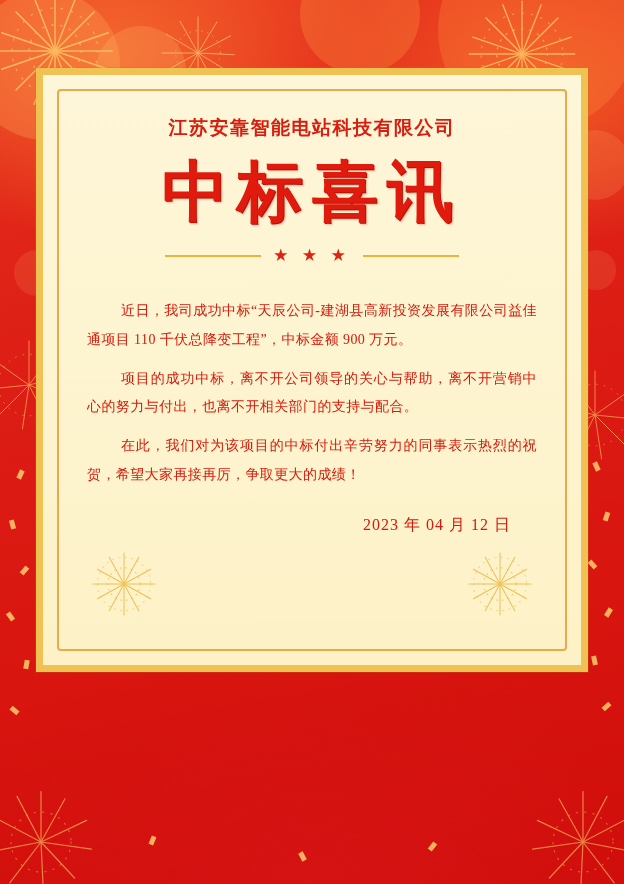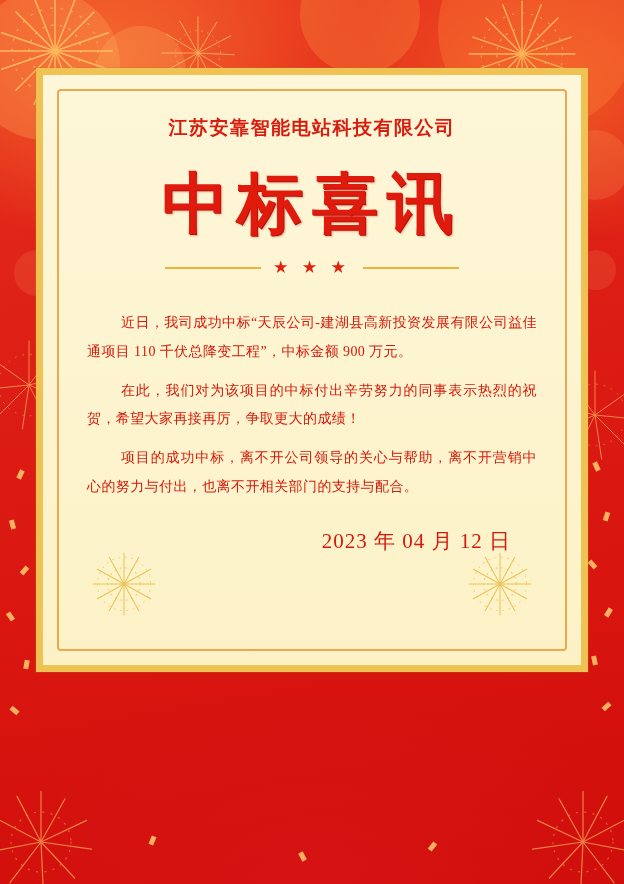--- a/index.html
+++ b/index.html
@@ -92,21 +92,21 @@
     text-align: center;
     color: #d81c0e;
     font-size: 19px;
     font-weight: bold;
     letter-spacing: 1.5px;
     font-family: "Liberation Serif", "DejaVu Serif", serif;
   }
 
   .headline {
     text-align: center;
-    margin-top: 28px;
+    margin-top: 16px;
     color: #e01b0d;
     font-size: 66px;
     font-weight: bold;
     letter-spacing: 9px;
     line-height: 1.05;
     text-shadow: 1px 1px 0 #b71208, 2px 2px 2px rgba(140,20,10,0.28);
     font-family: "Liberation Serif", "DejaVu Serif", serif;
   }
 
   .divider {
@@ -141,21 +141,21 @@
     text-align: justify;
     letter-spacing: 0.4px;
   }
   .body-text p:last-child { margin-bottom: 0; }
 
   .date {
     margin-top: 26px;
     text-align: right;
     padding-right: 26px;
     color: #d41a0c;
-    font-size: 21px;
+    font-size: 16px;
     letter-spacing: 1px;
   }
 
   
   .card-fw {
     position: absolute;
     pointer-events: none;
     opacity: 0.95;
   }
   .card-fw.left  { left: 44px;  bottom: 44px; }
@@ -341,22 +341,22 @@
       <div class="headline">中标喜讯</div>
 
       <div class="divider">
         <div class="bar"></div>
         <div class="stars">★ ★ ★</div>
         <div class="bar"></div>
       </div>
 
       <div class="body-text">
         <p>近日，我司成功中标“天辰公司-建湖县高新投资发展有限公司益佳通项目 110 千伏总降变工程”，中标金额 900 万元。</p>
+        <p>项目的成功中标，离不开公司领导的关心与帮助，离不开营销中心的努力与付出，也离不开相关部门的支持与配合。</p>
         <p>在此，我们对为该项目的中标付出辛劳努力的同事表示热烈的祝贺，希望大家再接再厉，争取更大的成绩！</p>
-        <p>项目的成功中标，离不开公司领导的关心与帮助，离不开营销中心的努力与付出，也离不开相关部门的支持与配合。</p>
       </div>
 
       <div class="date">2023 年  04  月 12 日</div>
     </div>
 
     <svg class="card-fw left" width="74" height="74" viewBox="0 0 100 100">
       <g stroke="#e8b63c" stroke-width="1.4" stroke-linecap="round" fill="none" opacity="0.85">
         <g>
           <line x1="50" y1="50" x2="50" y2="8"></line>
             <line x1="50" y1="50" x2="70" y2="14"></line>

